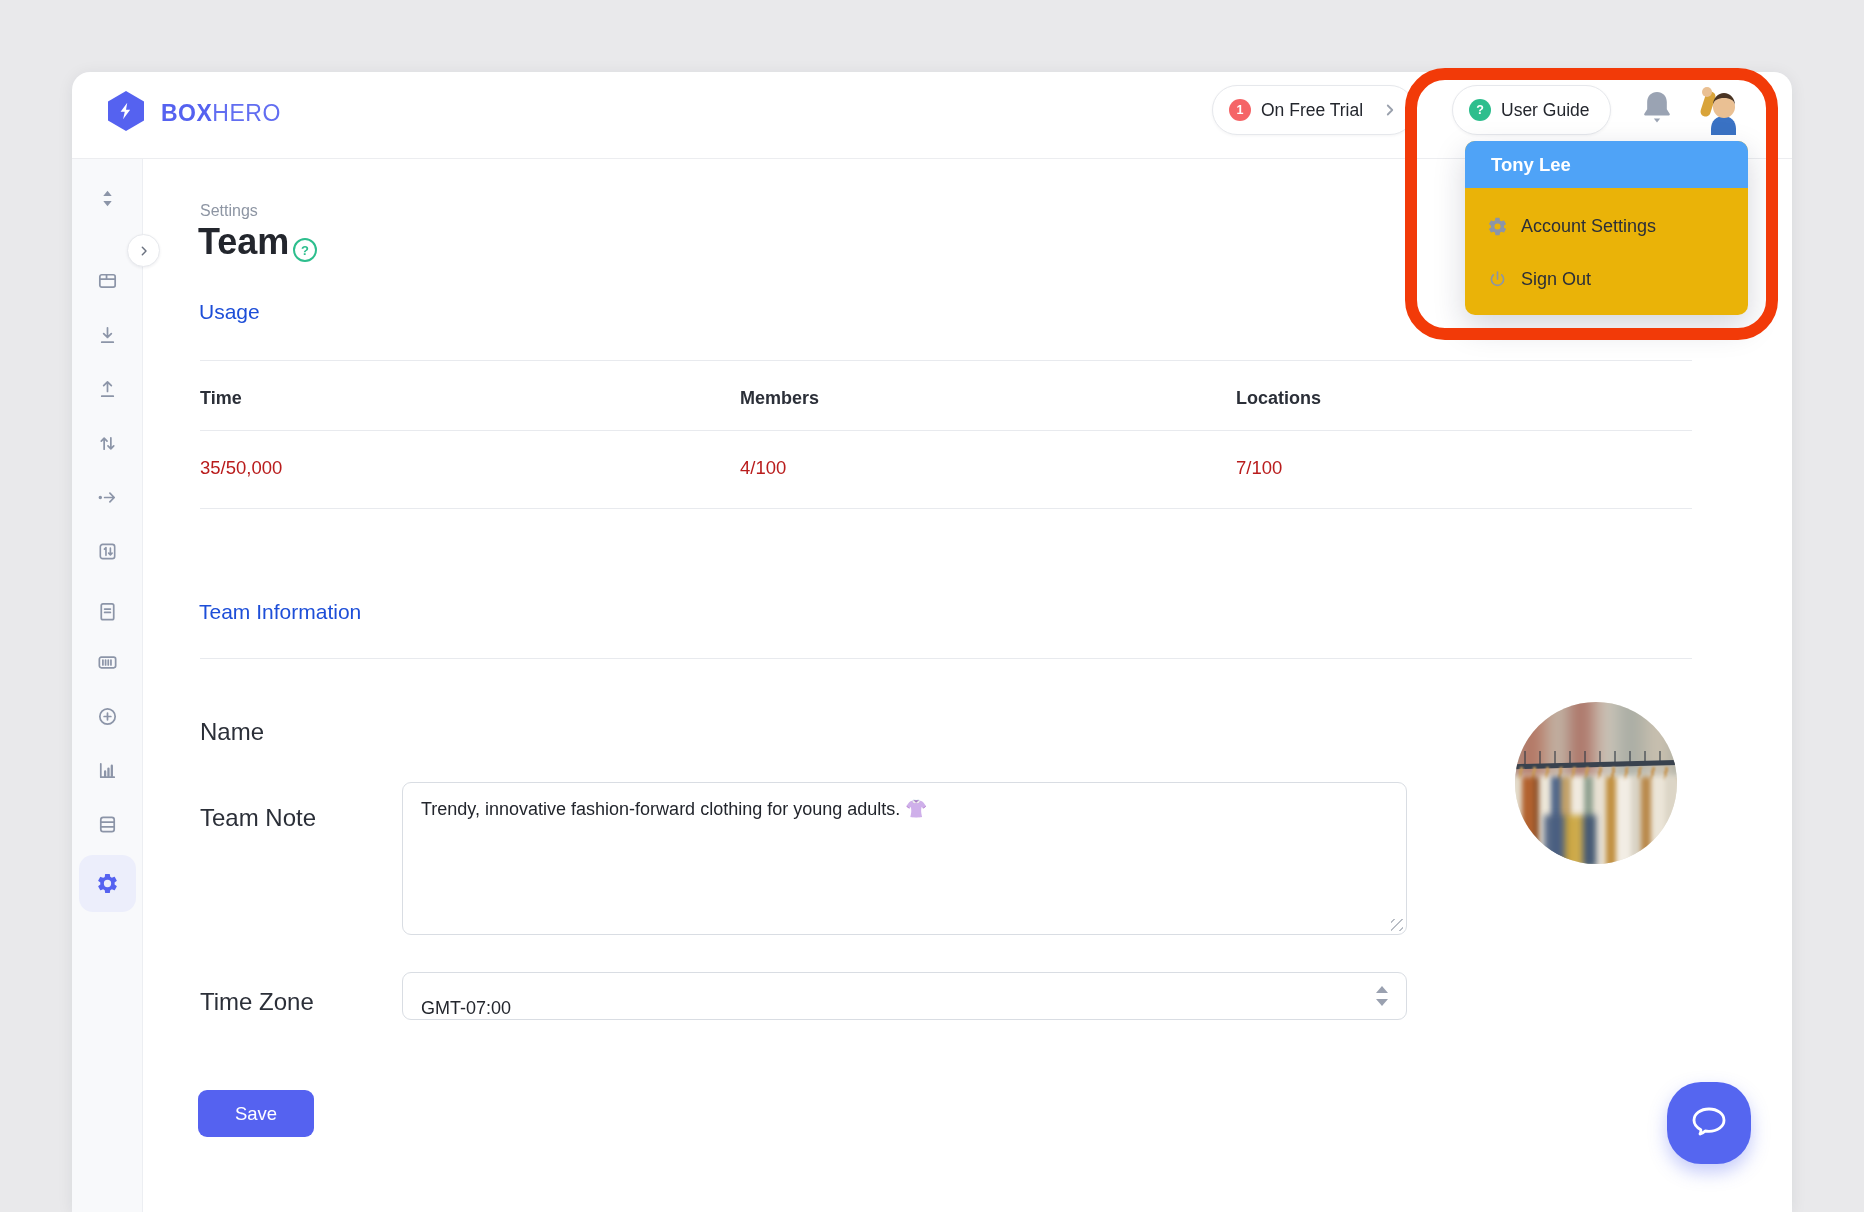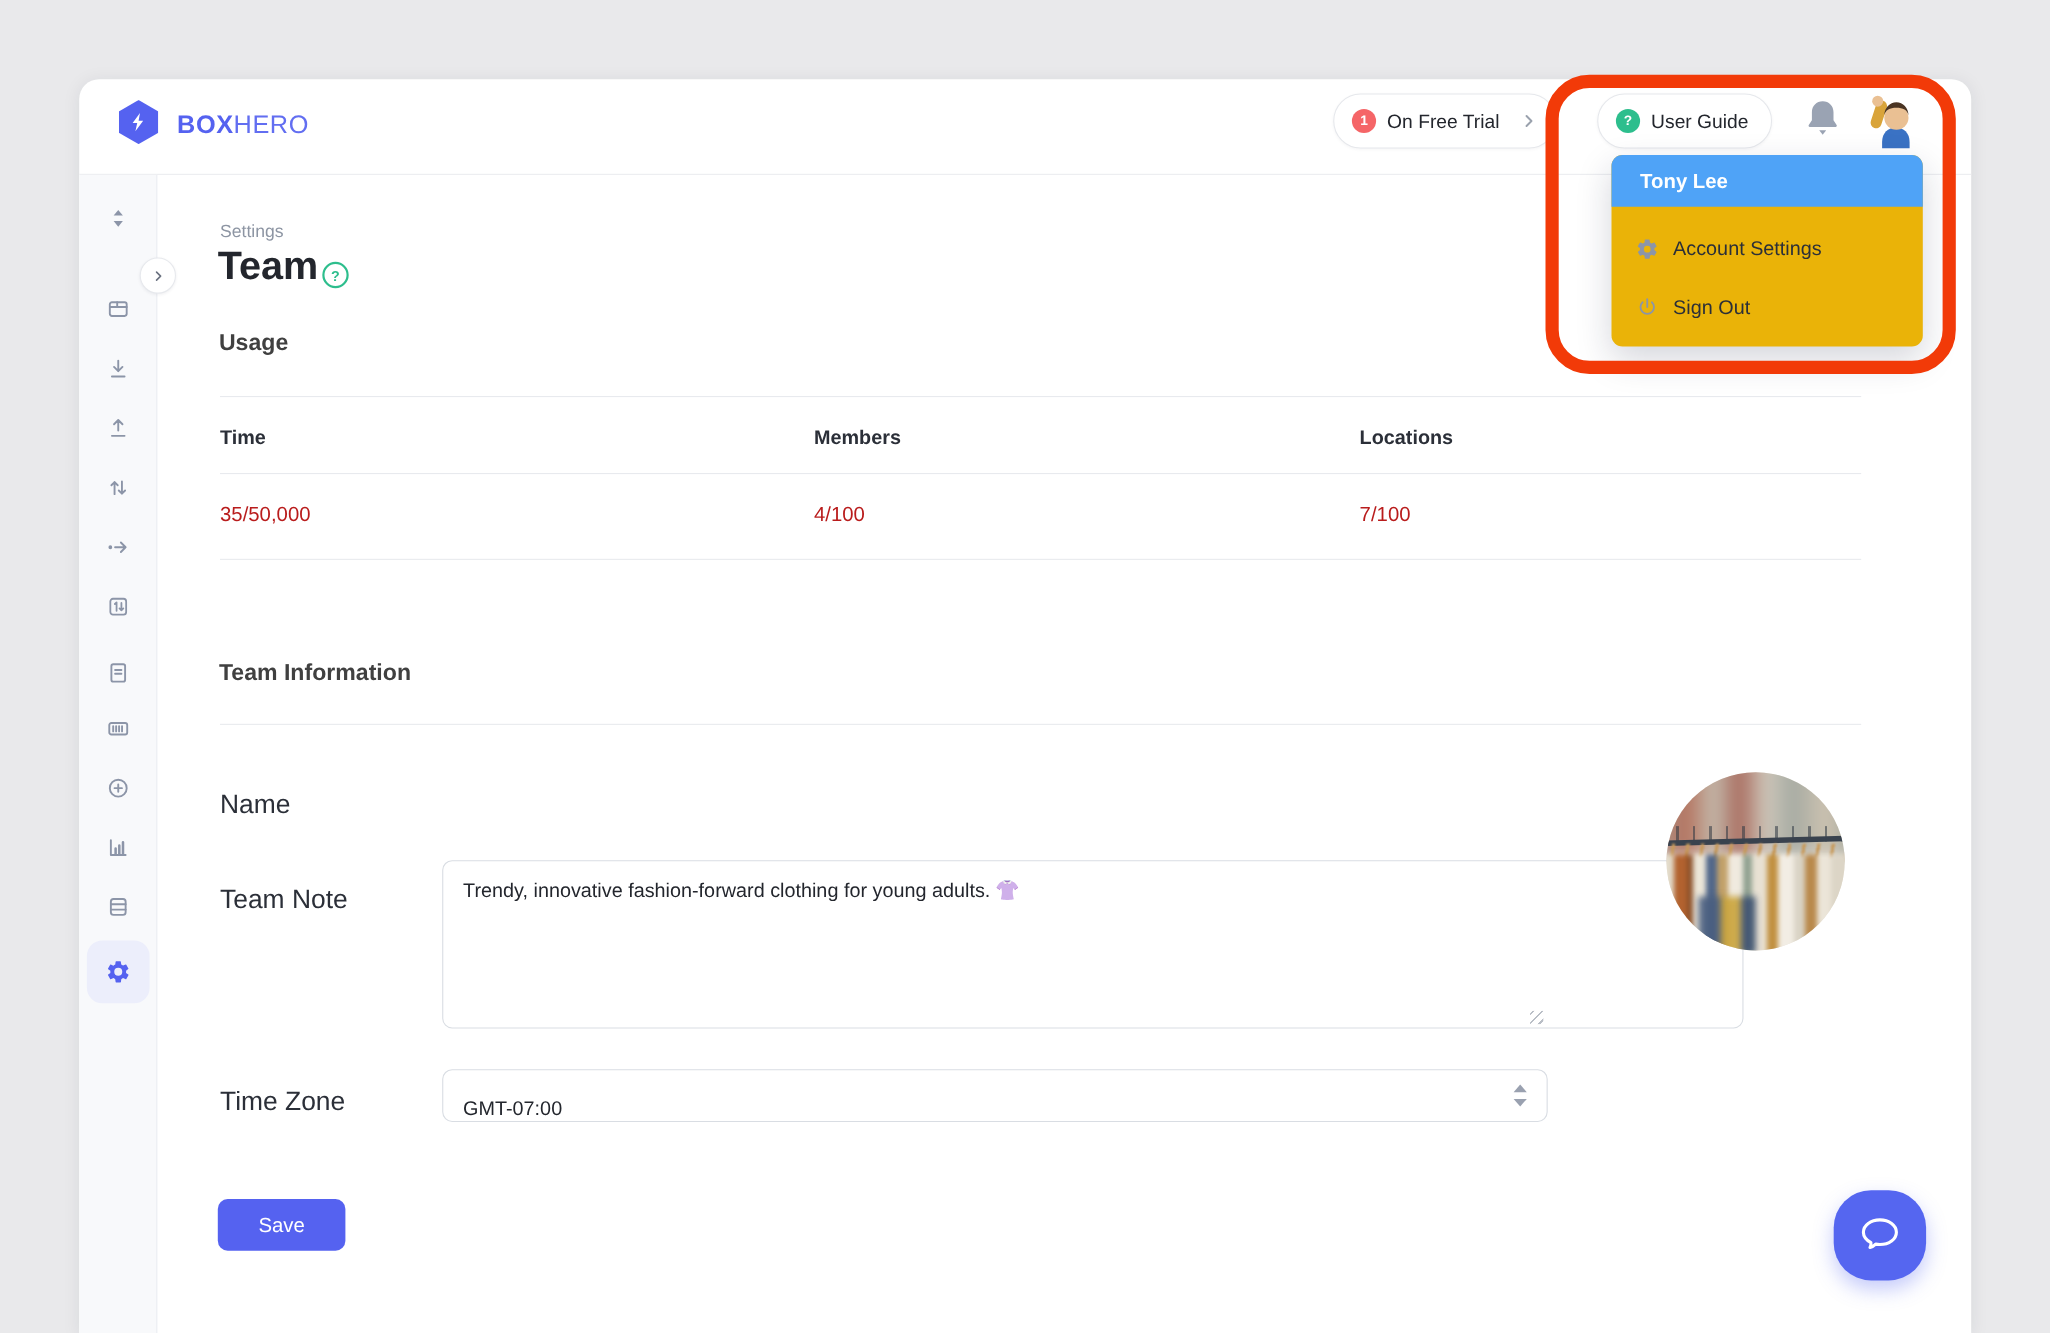--- a/index.html
+++ b/index.html
@@ -45,31 +45,31 @@
                   background:#fff; border:1px solid #e7e9ed; box-shadow:0 1px 3px rgba(30,35,50,.07);
                   display:flex; align-items:center; justify-content:center; cursor:pointer; }
 
   
   .breadcrumb { position:absolute; left:200px; top:202px; font-size:16px; color:#8d95a3; }
   .page-title { position:absolute; left:198px; top:221px; font-size:36px; font-weight:700; color:#23262d; }
   .help-badge { position:absolute; left:293px; top:238px; width:24px; height:24px; border-radius:50%;
                 border:2px solid #2dbe8d; color:#2dbe8d; font-size:13px; font-weight:700;
                 display:flex; align-items:center; justify-content:center; cursor:pointer; }
 
-  .sec-h { position:absolute; font-size:21px; font-weight:700; color:#404040; }
+  .sec-h { position:absolute; font-size:21px; font-weight:400; color:#1d4ed8; }
   .divider { position:absolute; left:200px; width:1492px; height:1px; background:#e8eaee; }
 
   .col-h { position:absolute; top:388px; font-size:18px; font-weight:700; color:#2b2f38; }
   .col-v { position:absolute; top:457px; font-size:18.5px; color:#b91c1c; }
 
   .fld-label { position:absolute; left:200px; font-size:24px; color:#2b2f38; }
   .tb { border:1px solid #d9dde3; border-radius:9px; background:#fff; font-family:"Liberation Sans",sans-serif;
         font-size:18px; color:#23262d; }
   .name-input { position:absolute; left:402px; top:702px; width:1005px; height:46px; padding:0 18px; }
-  .note-area  { position:absolute; left:402px; top:782px; width:1183px; height:153px; padding:13px 18px;
+  .note-area  { position:absolute; left:402px; top:782px; width:1005px; height:153px; padding:13px 18px;
                 resize:none; line-height:1.45; }
   .resize-grip { position:absolute; left:1391px; top:919px; width:12px; height:12px; cursor:nwse-resize;
                  background:repeating-linear-gradient(-45deg, transparent 0 2px, #b9bec6 2px 3.5px, transparent 3.5px 6px); }
   .tz-select { position:absolute; left:402px; top:972px; width:1005px; height:48px; display:flex;
                align-items:flex-end; padding:0 18px; cursor:pointer; }
   .stepper { position:absolute; left:1376px; top:986px; width:12px; height:20px; display:flex;
              flex-direction:column; align-items:center; justify-content:space-between; }
   .tri-up { width:0; height:0; border-left:6px solid transparent; border-right:6px solid transparent;
             border-bottom:7px solid #9aa1b0; }
   .tri-dn { width:0; height:0; border-left:6px solid transparent; border-right:6px solid transparent;

